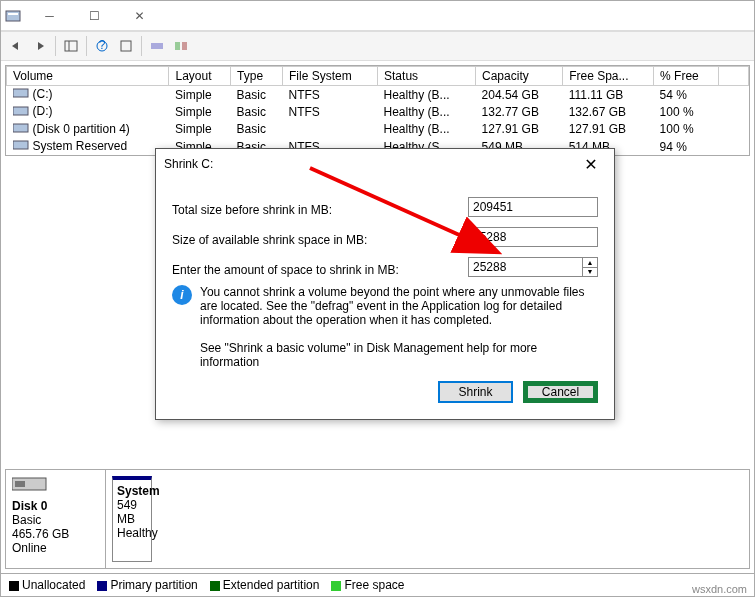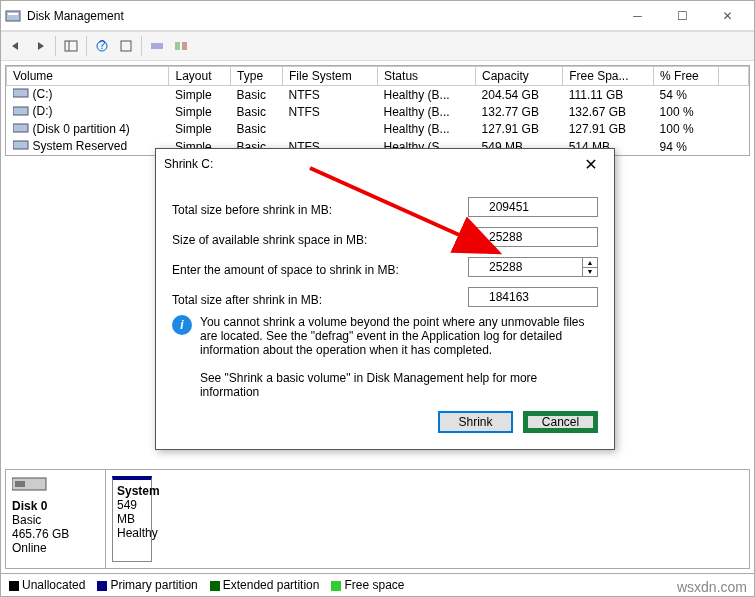--- a/index.html
+++ b/index.html
@@ -21,30 +21,30 @@
     table.vols th { text-align: left; background: #fff; border: 1px solid #ccc; padding: 2px 6px; font-weight: normal; }
     table.vols td { padding: 1px 6px; white-space: nowrap; }
     .vol-icon { display: inline-block; vertical-align: middle; margin-right: 4px; }
     .disk-panel { border: 1px solid #aaa; margin: 4px; height: 100px; display: flex; }
     .disk-side { width: 100px; border-right: 1px solid #aaa; padding: 6px; }
     .disk-icon { width: 36px; height: 16px; margin-bottom: 4px; }
     .disk-parts { flex: 1; display: flex; padding: 6px; gap: 2px; }
     .part { border: 1px solid #888; border-top: 4px solid #000080; padding: 4px; }
     .legend { border-top: 1px solid #aaa; padding: 4px 8px; display: flex; gap: 12px; align-items: center; }
     .legend-sw { width: 10px; height: 10px; display: inline-block; margin-right: 3px; vertical-align: middle; }
-    .watermark { position: absolute; bottom: 2px; right: 8px; color: #888; font-size: 14px; }
+    .watermark { position: absolute; bottom: 2px; right: 8px; color: #888; font-size: 11px; }
     
     .dialog { position: absolute; left: 155px; top: 148px; width: 460px; background: #fff; border: 1px solid #555; box-shadow: 2px 2px 8px rgba(0,0,0,0.3); }
     .dlg-titlebar { height: 30px; display: flex; align-items: center; padding: 0 8px; }
     .dlg-titlebar .title { flex: 1; }
     .dlg-close { width: 30px; height: 30px; display: flex; align-items: center; justify-content: center; font-size: 16px; }
     .dlg-body { padding: 8px 16px 16px 16px; }
     .dlg-row { display: flex; align-items: flex-end; height: 30px; }
     .dlg-row label { flex: 1; }
-    .dlg-field { width: 130px; height: 20px; border: 1px solid #888; padding: 1px 20px; background: #fff; display:flex; align-items:center; }
+    .dlg-field { width: 130px; height: 20px; border: 1px solid #888; padding: 1px 4px; background: #fff; display:flex; align-items:center; }
     .dlg-field.ro { background: #fff; }
     .spin-wrap { display: flex; }
     .spin-btns { width: 15px; display: flex; flex-direction: column; border: 1px solid #888; border-left: none; }
     .spin-btns div { flex:1; display:flex; align-items:center; justify-content:center; font-size:7px; border-bottom:1px solid #888; }
     .spin-btns div:last-child { border-bottom:none; }
     .info-block { display: flex; margin-top: 8px; gap: 8px; }
     .info-icon { width: 20px; height: 20px; flex-shrink: 0; border-radius: 50%; background: #1e88e5; color: #fff; display: flex; align-items: center; justify-content: center; font-style: italic; font-weight: bold; }
     .dlg-buttons { display: flex; justify-content: flex-end; gap: 10px; padding-top: 12px; }
     .btn { width: 75px; height: 22px; border: 5px solid #15803d; background: #e1e1e1; display: flex; align-items: center; justify-content: center; }
     .btn.primary { border: 2px solid #0078d7; }
@@ -55,21 +55,20 @@
 <body>
 
 <div class="window">
   <div class="titlebar">
     <span class="icon">
       <svg width="16" height="16">
           <rect x="1" y="3" width="14" height="10" fill="#b0c4de" stroke="#556"></rect>
           <rect x="3" y="5" width="10" height="2" fill="#fff"></rect>
         </svg>
     </span>
-    <span class="title">Disk Management</span>
     <div class="win-btns">
       <div class="win-btn">─</div>
       <div class="win-btn">☐</div>
       <div class="win-btn close">✕</div>
     </div>
   </div>
   <div class="toolbar">
     <div class="tb-btn">
         <svg width="12" height="10">
           <path d="M8 1 L2 5 L8 9 Z" fill="#555"></path>
@@ -235,24 +234,20 @@
     <div class="dlg-row">
       <label>Enter the amount of space to shrink in MB:</label>
       <div class="spin-wrap">
         <div class="dlg-field" style="width:115px">25288</div>
         <div class="spin-btns">
           <div>▲</div>
           <div>▼</div>
         </div>
       </div>
     </div>
-    <div class="dlg-row">
-      <label>Total size after shrink in MB:</label>
-      <div class="dlg-field ro">184163</div>
-    </div>
     <div class="info-block">
       <div class="info-icon">i</div>
       <div>You cannot shrink a volume beyond the point where any unmovable files are located. See the "defrag" event in the Application log for detailed information about the operation when it has completed.</div>
     </div>
     <div class="info-block" style="margin-top:14px;">
       <div style="width:20px"></div>
       <div>See "Shrink a basic volume" in Disk Management help for more information</div>
     </div>
     <div class="dlg-buttons">
       <div class="btn primary">Shrink</div>

